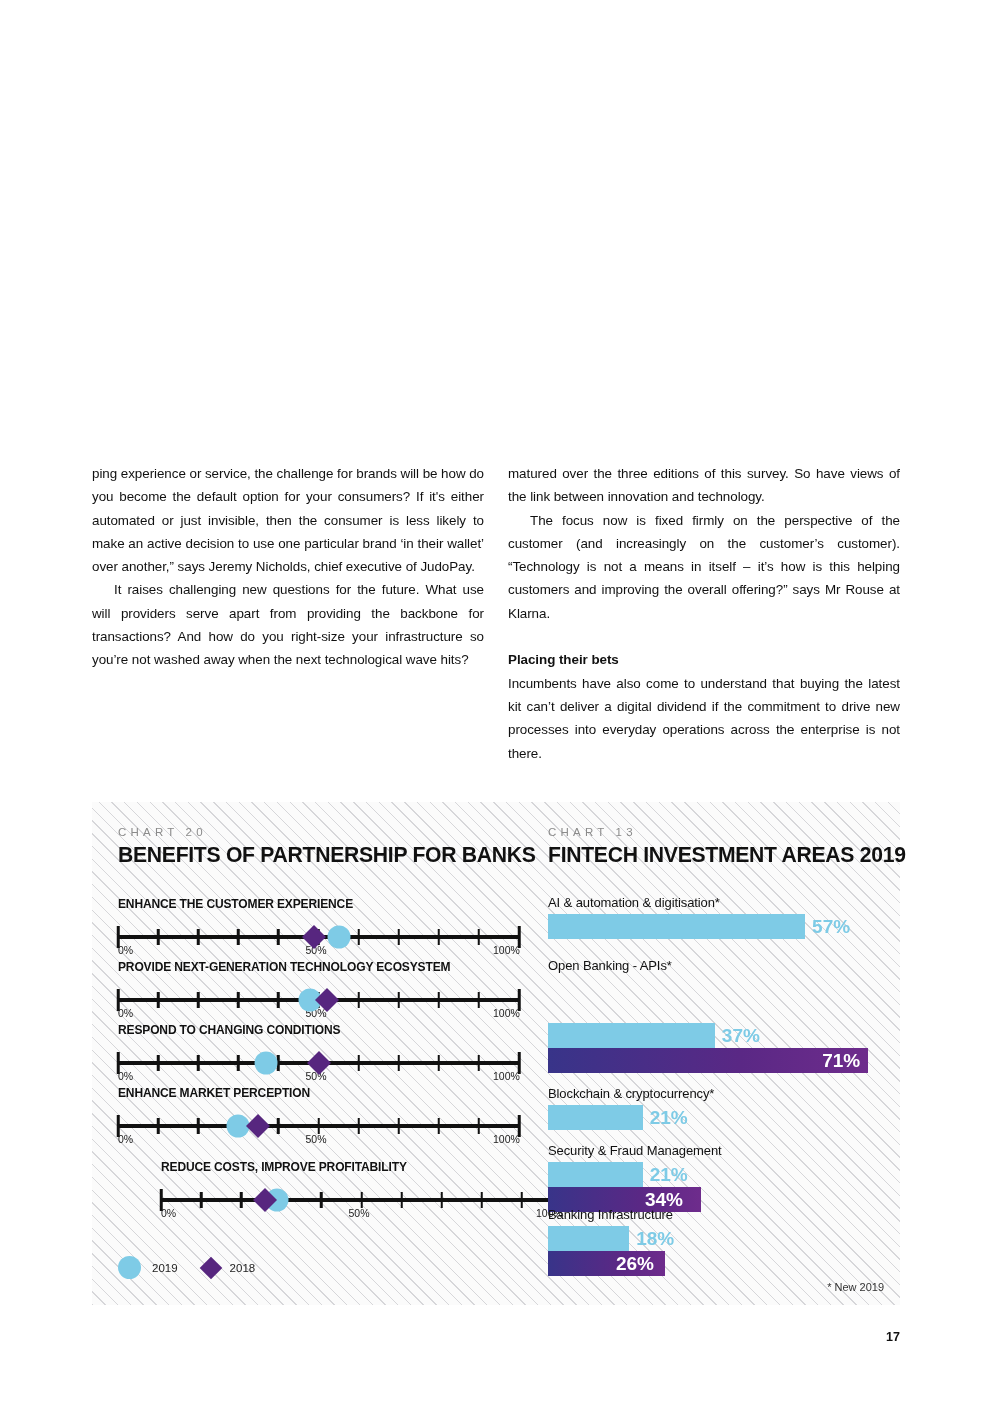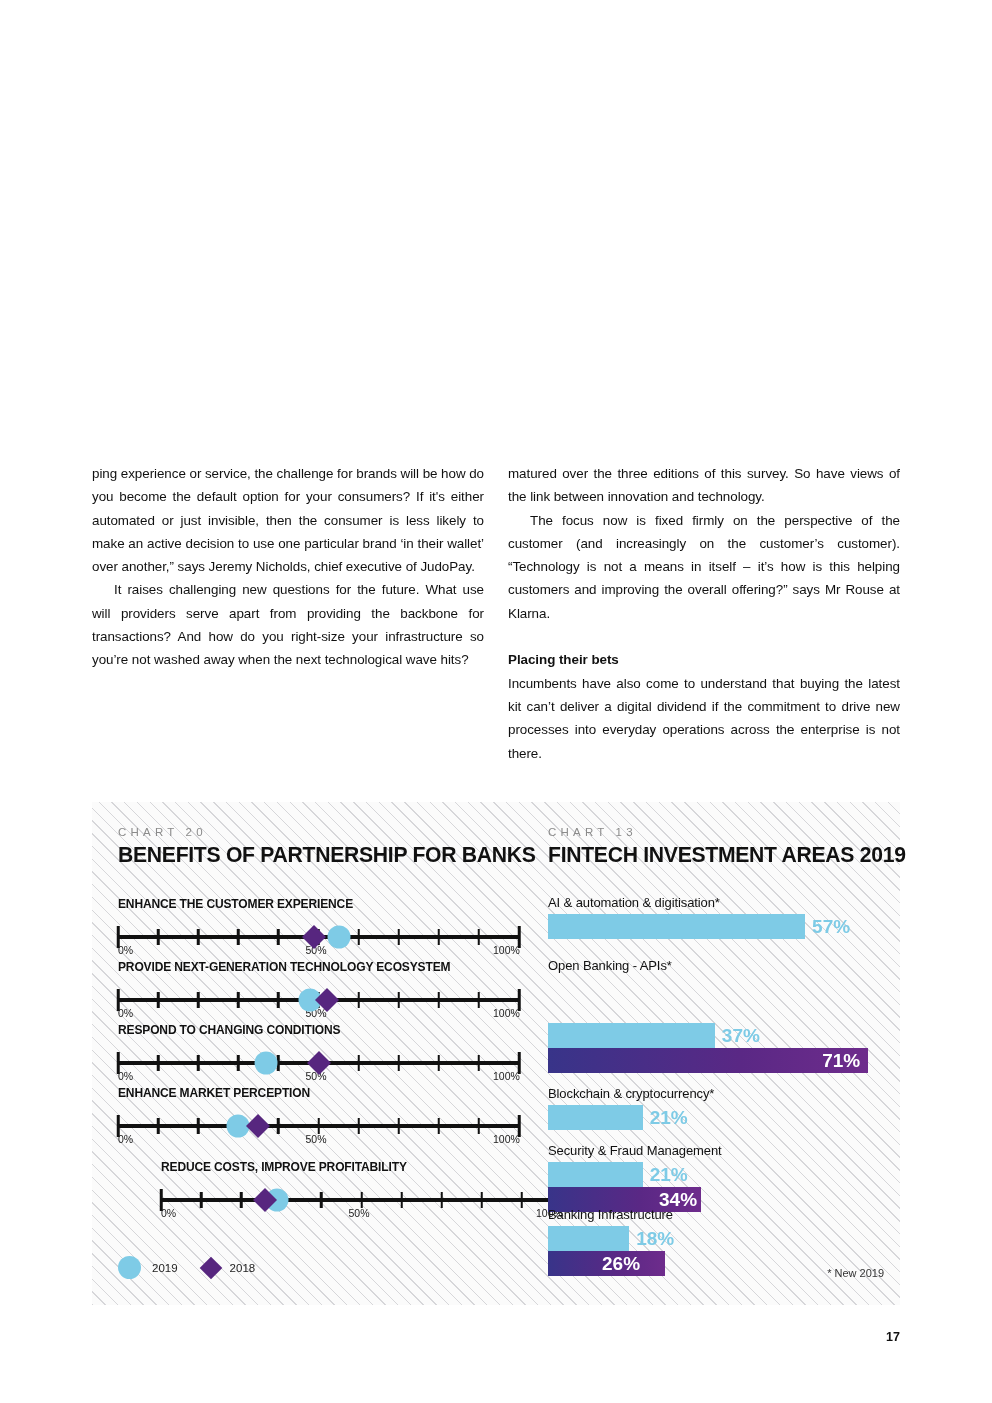--- a/index.html
+++ b/index.html
@@ -215,21 +215,21 @@
     font-size: 19px;
     font-weight: bold;
     white-space: nowrap;
   }
   .bar-val.blue-val  { color: #7ECBE6; padding-left: 7px; }
   .bar-val.white-val { color: #ffffff; right: 8px; }
 
   .footnote {
     position: absolute;
     right: 16px;
-    bottom: 26px;
+    bottom: 12px;
     font-size: 11px;
     color: #333333;
   }
 
   
   .page-no {
     position: absolute;
     right: 92px;
     top: 1330px;
     font-size: 12.5px;
@@ -406,32 +406,32 @@
             </div>
           </div>
           <div class="bar-group" style="top: 340px;">
             <div class="bar-label">Security &amp; Fraud Management</div>
             <div class="bar-line">
               <div class="bar blue" style="width: 94.71px;"></div>
               <div class="bar-val blue-val" style="left: 94.71px;">21%</div>
             </div>
             <div class="bar-line" style="margin-top: 0px;">
               <div class="bar purple" style="width: 153.34px;"></div>
-              <div class="bar-val white-val" style="right: auto; left: 111px; width: 52px; ">34%</div>
+              <div class="bar-val white-val" style="right: auto; left: 83px; width: 52px; text-align: right;">34%</div>
             </div>
           </div>
           <div class="bar-group" style="top: 404px;">
             <div class="bar-label">Banking Infrastructure</div>
             <div class="bar-line">
               <div class="bar blue" style="width: 81.18px;"></div>
               <div class="bar-val blue-val" style="left: 81.18px;">18%</div>
             </div>
             <div class="bar-line" style="margin-top: 0px;">
               <div class="bar purple" style="width: 117.26px;"></div>
-              <div class="bar-val white-val" style="right: auto; left: 54px; width: 52px; text-align: left;">26%</div>
+              <div class="bar-val white-val" style="right: auto; left: 61px; width: 52px; text-align: center;">26%</div>
             </div>
           </div>
         </div>
     </div>
 
     <div class="legend">
       <span class="legend-circle"></span>
       <span class="legend-txt">2019</span>
       <span class="legend-diamond"></span>
       <span class="legend-txt">2018</span>

